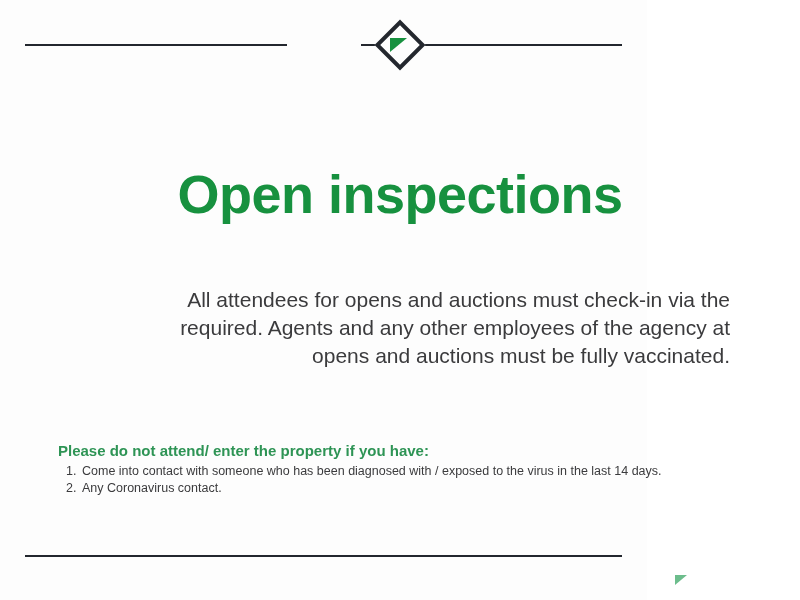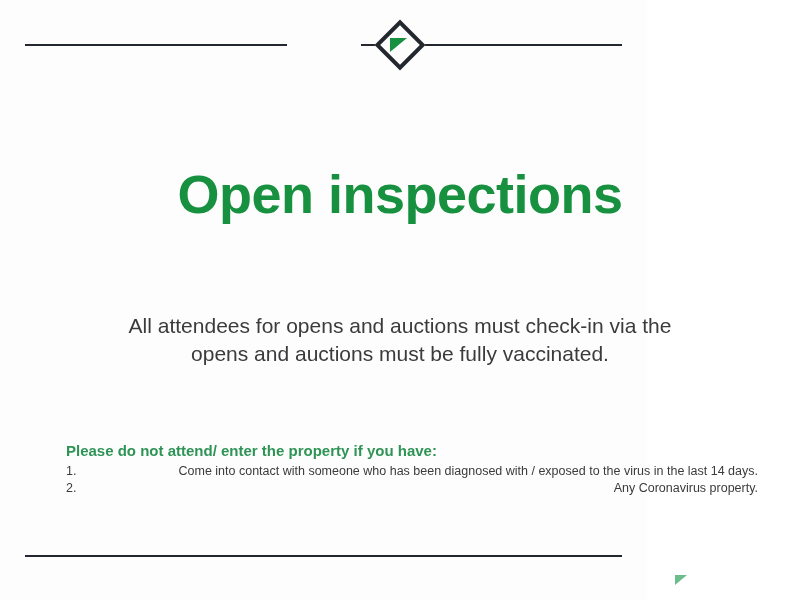--- a/index.html
+++ b/index.html
@@ -86,51 +86,49 @@
   .title .line {
     display: block;
   }
 
   
   .body-copy {
     position: absolute;
     top: 286px;
     left: 70px;
     width: 660px;
-    text-align: center;
+    text-align: right;
     color: #3b3b3d;
     font-size: 21px;
     line-height: 1.33;
-    margin-top: 26px;
   }
   .body-copy .line {
     display: block;
     white-space: nowrap;
   }
 
   
   .warning {
     position: absolute;
     top: 442px;
     left: 58px;
     width: 700px;
   }
   .warning-heading {
     color: #2e9455;
     font-size: 15px;
     font-weight: bold;
-    margin: 0 0 3px 8px;
+    margin: 0 0 3px 0;
     line-height: 1.2;
   }
   .warning-list {
     margin: 0;
     padding: 0;
     list-style: none;
     counter-reset: warn;
-    text-align: right;
   }
   .warning-list li {
     counter-increment: warn;
     color: #3b3b3d;
     font-size: 12.5px;
     line-height: 1.32;
     padding-left: 24px;
     position: relative;
     white-space: nowrap;
   }
@@ -175,27 +173,28 @@
     <span class="diamond"></span>
     <span class="flag"></span>
   </div>
 
   <h1 class="title">
     <span class="line">Open inspections</span>
   </h1>
 
   <div class="body-copy">
     <span class="line">All attendees for opens and auctions must check-in via the</span>
+    <span class="line">required. Agents and any other employees of the agency at</span>
     <span class="line">opens and auctions must be fully vaccinated.</span>
   </div>
 
   <div class="warning">
     <p class="warning-heading">Please do not attend/ enter the property if you have:</p>
     <ol class="warning-list">
       <li>Come into contact with someone who has been diagnosed with / exposed to the virus in the last 14 days.</li>
-      <li>Any Coronavirus property.</li>
+      <li>Any Coronavirus contact.</li>
     </ol>
   </div>
 
   <div class="footer-rule"></div>
   <div class="footer-flag"></div>
 
 </div>
 
 </body></html>

